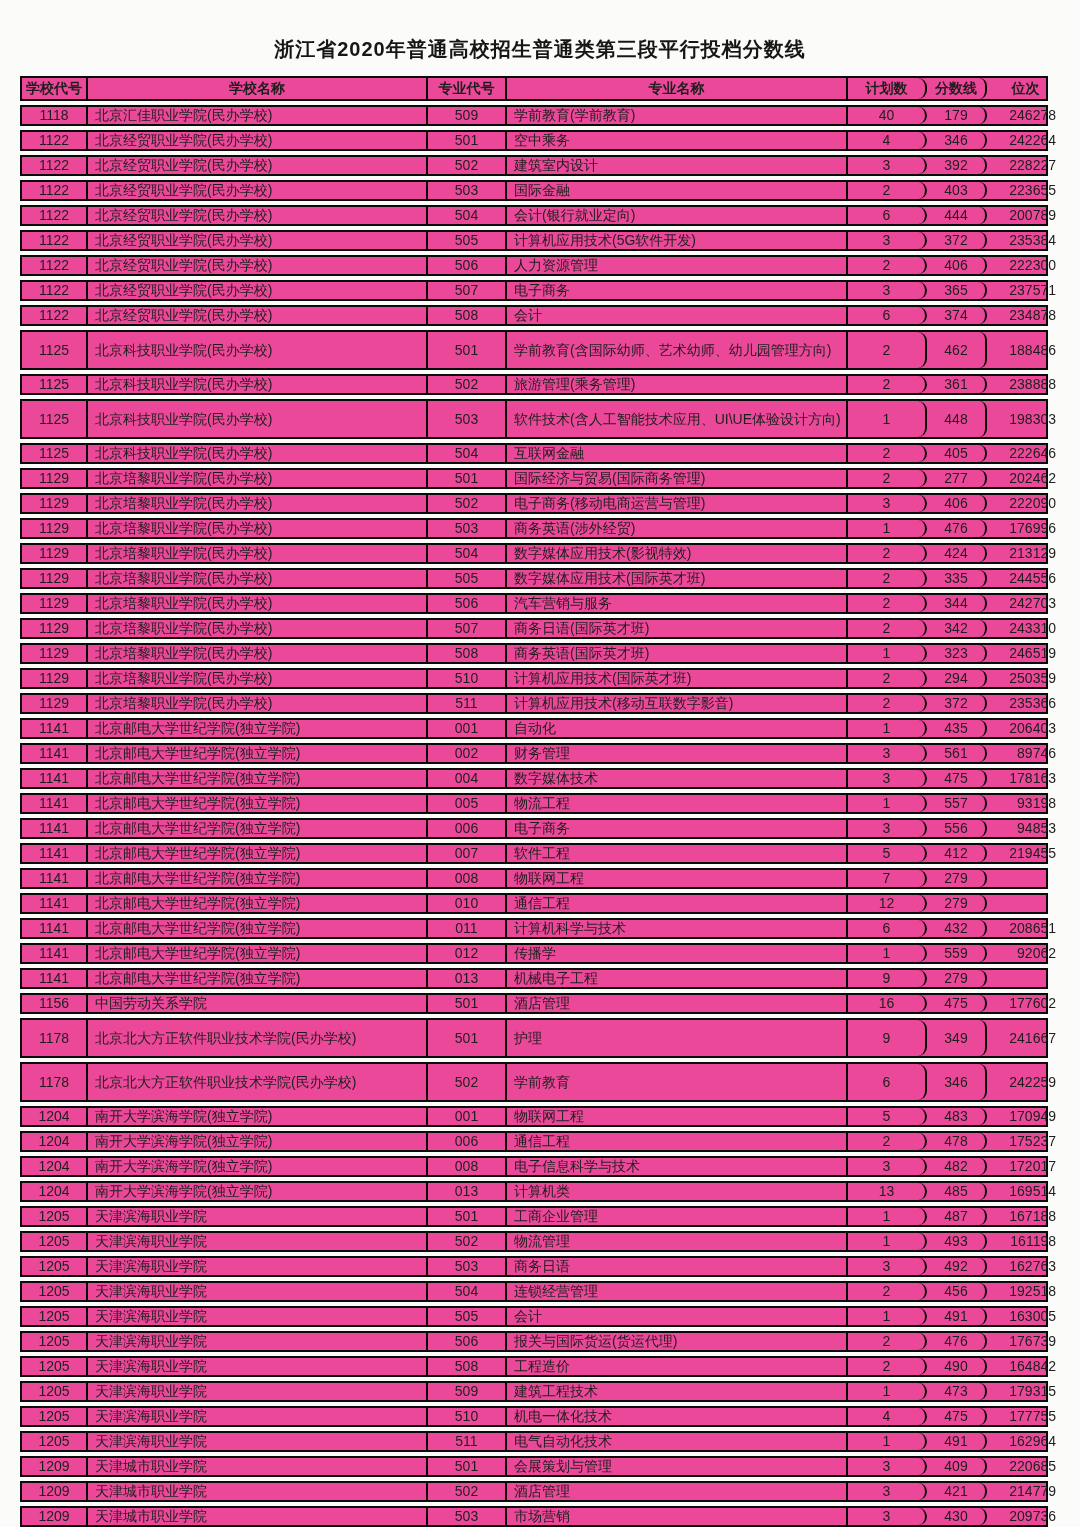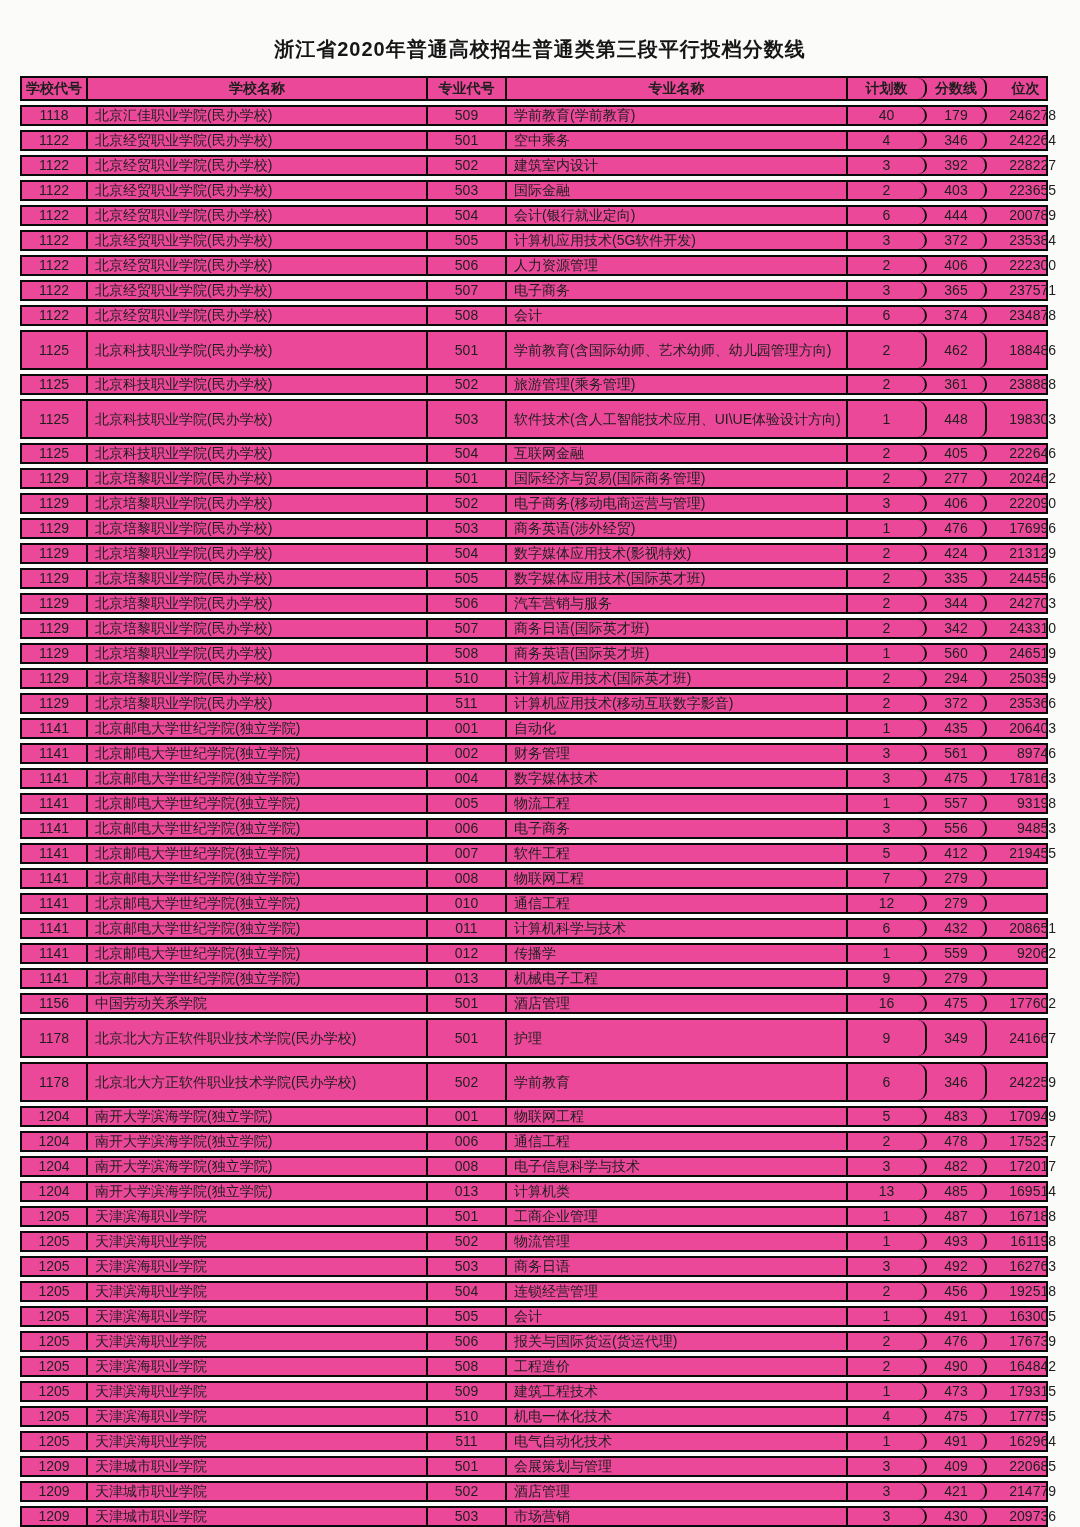--- a/index.html
+++ b/index.html
@@ -262,21 +262,21 @@
           <div class="cell c5">2</div>
           <div class="cell c6">342</div>
           <div class="cell c7">243310</div>
         </div>
         <div class="row">
           <div class="cell c1">1129</div>
           <div class="cell c2">北京培黎职业学院(民办学校)</div>
           <div class="cell c3">508</div>
           <div class="cell c4">商务英语(国际英才班)</div>
           <div class="cell c5">1</div>
-          <div class="cell c6">560</div>
+          <div class="cell c6">323</div>
           <div class="cell c7">246519</div>
         </div>
         <div class="row">
           <div class="cell c1">1129</div>
           <div class="cell c2">北京培黎职业学院(民办学校)</div>
           <div class="cell c3">510</div>
           <div class="cell c4">计算机应用技术(国际英才班)</div>
           <div class="cell c5">2</div>
           <div class="cell c6">294</div>
           <div class="cell c7">250359</div>

